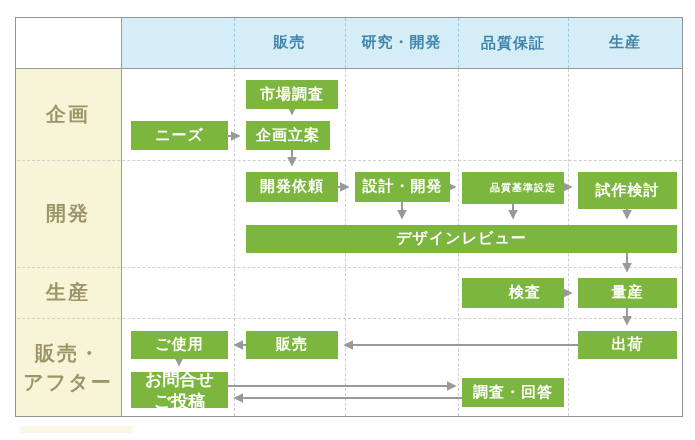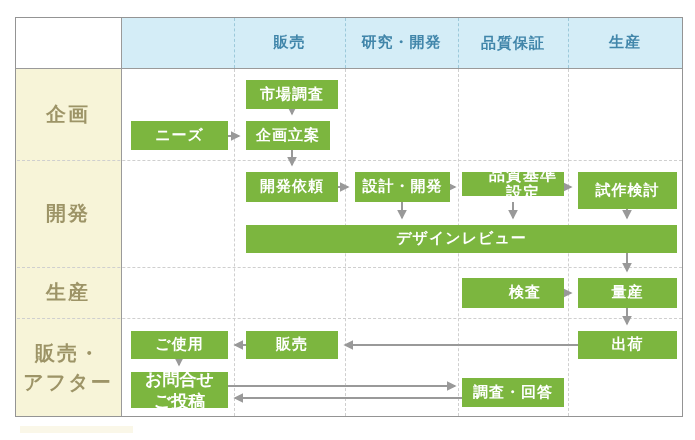--- a/index.html
+++ b/index.html
@@ -87,21 +87,21 @@
       <line x1="228" y1="386" x2="455" y2="386" marker-end="url(#ah)"></line>
       <line x1="462" y1="398" x2="235" y2="398" marker-end="url(#ah)"></line>
     </g>
   </svg>
 
   <div class="abs box" style="left:246px;top:80px;width:92px;height:29px;">市場調査</div>
   <div class="abs box" style="left:131px;top:121px;width:97px;height:29px;">ニーズ</div>
   <div class="abs box" style="left:246px;top:121px;width:84px;height:29px;">企画立案</div>
   <div class="abs box" style="left:246px;top:172px;width:92px;height:30px;">開発依頼</div>
   <div class="abs box" style="left:355px;top:172px;width:95px;height:30px;">設計・開発</div>
-  <div class="abs box" style="left:462px;top:172px;width:102px;height:24px;font-size:16px;padding-left:20px;">品質基準設定</div>
+  <div class="abs box" style="left:462px;top:172px;width:102px;height:32px;font-size:10px;padding-left:20px;">品質基準設定</div>
   <div class="abs box" style="left:578px;top:172px;width:99px;height:37px;">試作検討</div>
   <div class="abs box" style="left:246px;top:225px;width:431px;height:28px;">デザインレビュー</div>
   <div class="abs box" style="left:462px;top:278px;width:102px;height:30px;padding-left:24px;">検査</div>
   <div class="abs box" style="left:578px;top:278px;width:99px;height:30px;">量産</div>
   <div class="abs box" style="left:578px;top:331px;width:99px;height:28px;">出荷</div>
   <div class="abs box" style="left:246px;top:331px;width:92px;height:28px;">販売</div>
   <div class="abs box" style="left:131px;top:331px;width:97px;height:28px;">ご使用</div>
   <div class="abs box tiny" style="left:131px;top:372px;width:97px;height:36px;">お問合せ
 ご投稿</div>
   <div class="abs box" style="left:462px;top:378px;width:102px;height:29px;text-align:right;">調査・回答</div>

